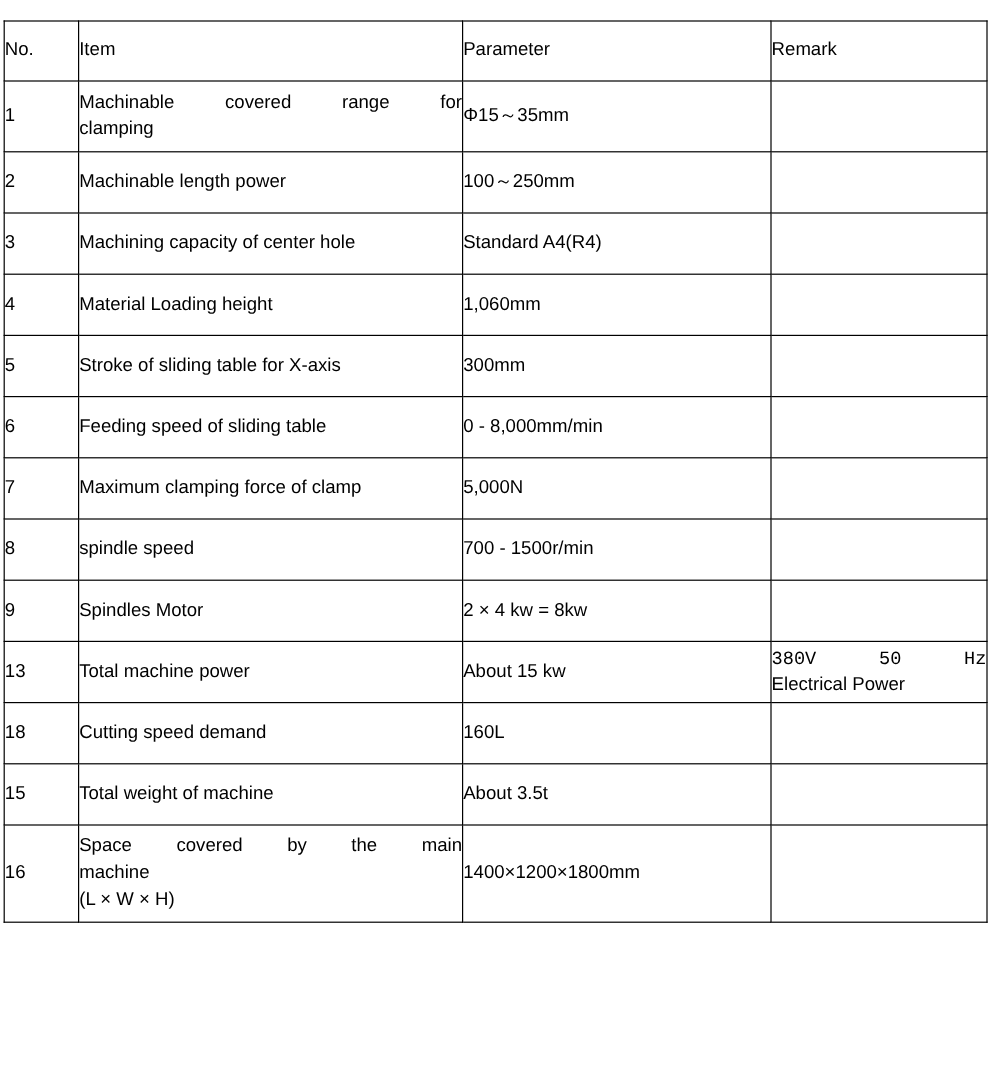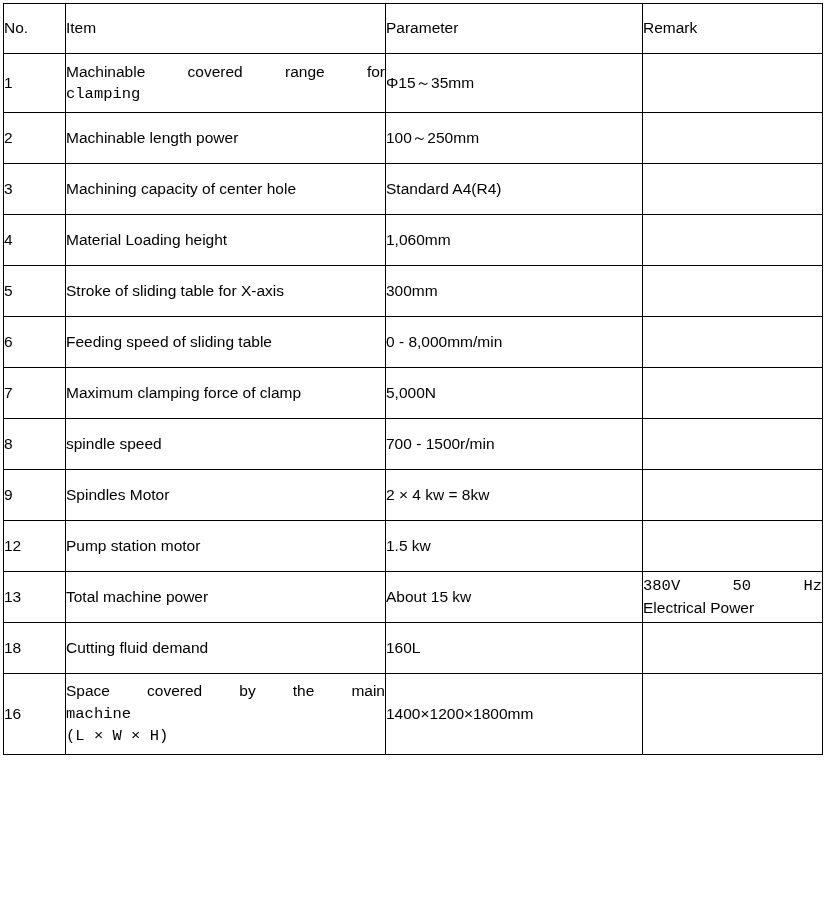--- a/index.html
+++ b/index.html
@@ -14,20 +14,21 @@
     color: #000000;
     overflow: hidden;
   }
 
   .sheet {
     position: relative;
     width: 825px;
     height: 822px;
     background: #ffffff;
     box-sizing: border-box;
+    margin-top: 14px;
   }
 
   table.spec-table {
     position: absolute;
     left: 3px;
     top: 3px;
     width: 819px;
     border-collapse: collapse;
     table-layout: fixed;
     background: #ffffff;
@@ -92,21 +93,20 @@
   }
   .justify > .jline-first {
     display: block;
     text-align: justify;
     text-align-last: justify;
     -moz-text-align-last: justify;
   }
   .justify > .jline {
     display: block;
     text-align: right;
-    font-family: Liberation Mono, monospace;
   }
 
   
   .remark-just .jline-first {
     display: block;
     text-align: justify;
     text-align-last: justify;
     font-family: Liberation Mono, monospace;
     -moz-text-align-last: justify;
   }
@@ -197,44 +197,44 @@
 
       <tr class="body-row">
         <td class="cell-no">9</td>
         <td class="cell-item">Spindles Motor</td>
         <td class="cell-param">2 × 4 kw = 8kw</td>
         <td class="cell-remark"></td>
       </tr>
 
 
 
-      <tr class="body-row">
-        <td class="cell-no">12</td>
-        <td class="cell-item">Pump station motor</td>
-        <td class="cell-param">1.5 kw</td>
-        <td class="cell-remark"></td>
-      </tr>
 
       <tr class="body-row">
         <td class="cell-no">13</td>
         <td class="cell-item">Total machine power</td>
         <td class="cell-param">About 15 kw</td>
         <td class="cell-remark remark-just">
           <span class="jline-first">380V    50    Hz</span>
           <span class="jline">Electrical Power</span>
         </td>
       </tr>
 
       <tr class="body-row">
         <td class="cell-no">18</td>
-        <td class="cell-item">Cutting fluid demand</td>
+        <td class="cell-item">Cutting speed demand</td>
         <td class="cell-param">160L</td>
         <td class="cell-remark"></td>
       </tr>
 
+      <tr class="body-row">
+        <td class="cell-no">15</td>
+        <td class="cell-item">Total weight of machine</td>
+        <td class="cell-param">About 3.5t</td>
+        <td class="cell-remark"></td>
+      </tr>
 
       <tr class="row-tall3">
         <td class="cell-no">16</td>
         <td class="cell-item justify">
           <span class="jline-first">Space   covered   by   the   main</span>
           <span class="jline">machine</span>
           <span class="jline">(L × W × H)</span>
         </td>
         <td class="cell-param">1400×1200×1800mm</td>
         <td class="cell-remark"></td>

